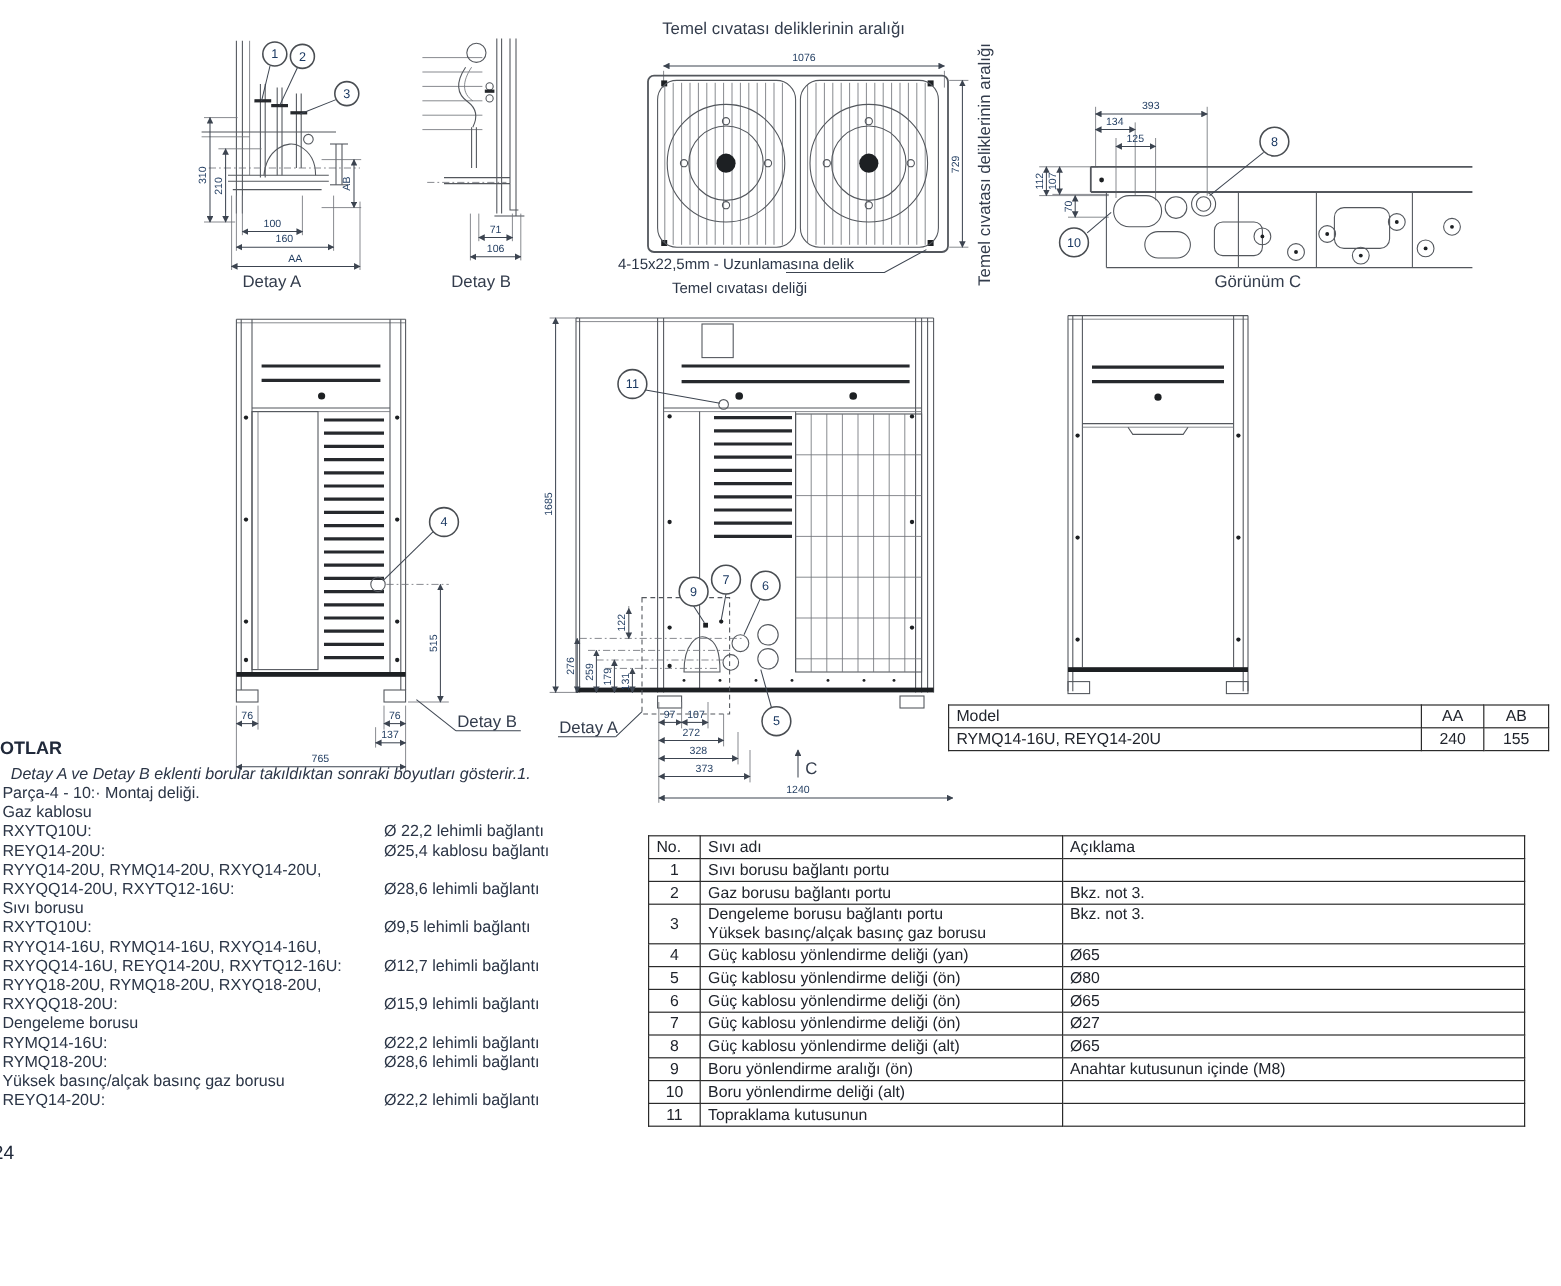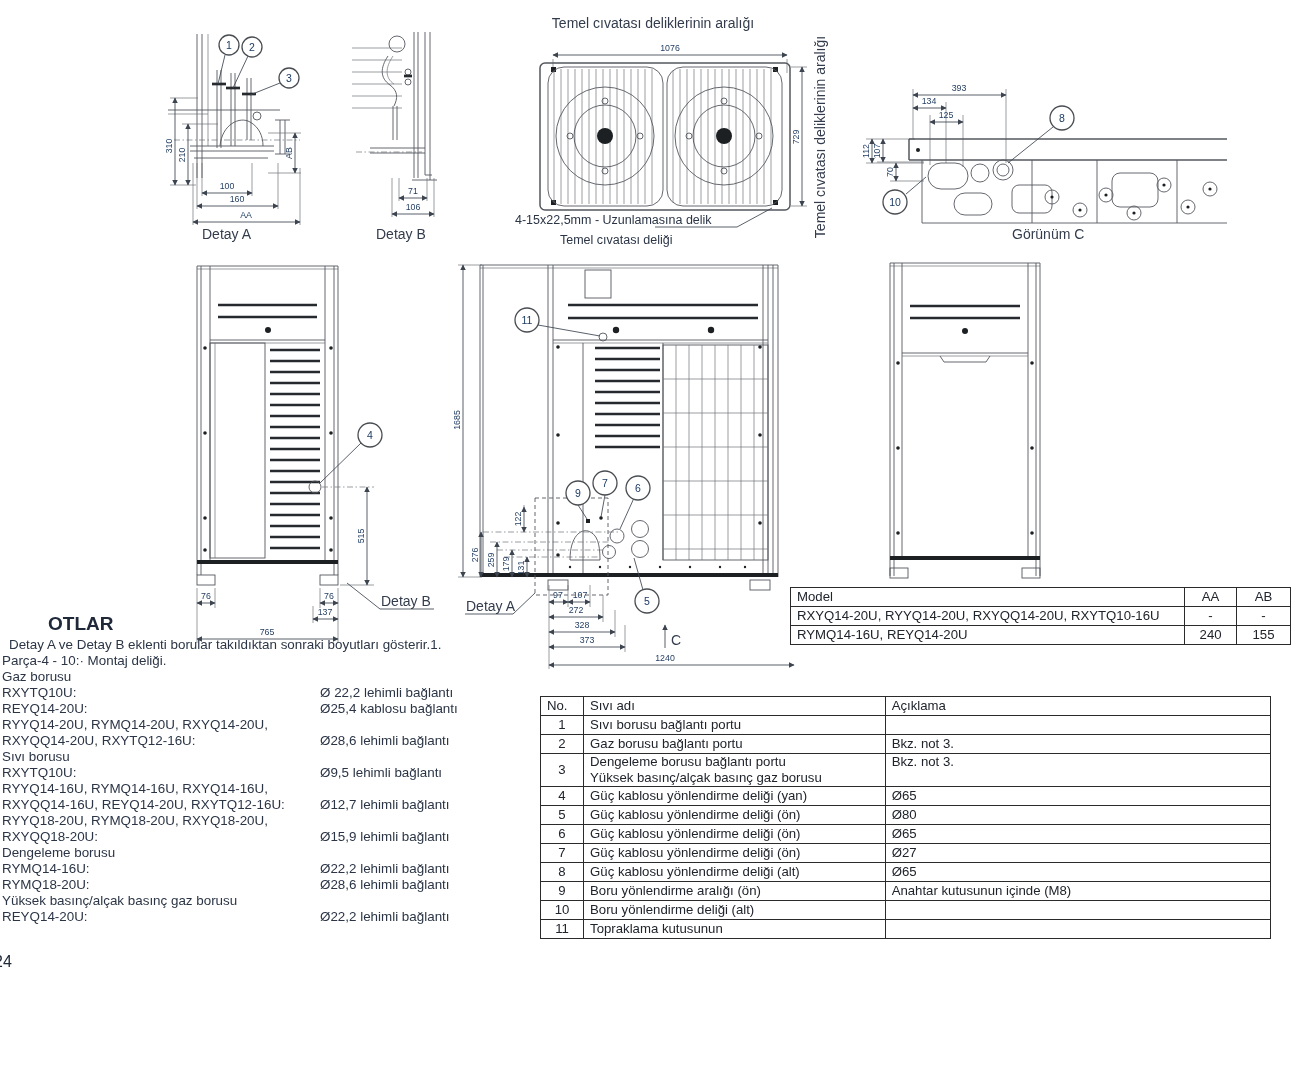--- a/index.html
+++ b/index.html
@@ -16,25 +16,25 @@
   .tl{stroke:#53575d;stroke-width:.9;fill:none;}
   .thin{stroke:#70747a;stroke-width:.7;fill:none;}
   .dl{stroke:#3c4450;stroke-width:.85;fill:none;}
   .slat{stroke:#26292d;stroke-width:2.7;}
   .dark{fill:#1d2023;}
   .co circle{fill:#fff;stroke:#494d52;stroke-width:1.3;}
   .co text{font-size:10.5px;fill:#1c3a63;text-anchor:middle;}
   .dash{stroke-dasharray:4 3;}
   .dashdot{stroke-dasharray:6 2.5 1.5 2.5;}
   .notes{position:absolute;left:2px;top:616px;width:458px;font-size:13.4px;line-height:16px;color:#2b3546;}
-  .ntitle{font-weight:bold;font-size:19px;margin:0 0 5px -2px;color:#20293a;padding-left:48px;}
+  .ntitle{font-weight:bold;font-size:15px;margin:0 0 5px -2px;color:#20293a;}
   .nrow{display:flex;}
   .nlabel{flex:1;white-space:pre;}
   .nval{width:140px;}
-  .indent{padding-left:7px;}
+  .indent{padding-left:7px;font-style:italic;}
   table{border-collapse:collapse;background:#fff;font-size:13.2px;color:#20242c;}
   .dtable{position:absolute;}
   .dtable td,.dtable th{border:1.4px solid #2b2b2b;padding:0 6px;height:18px;line-height:16px;
       font-weight:normal;text-align:left;vertical-align:middle;}
   .dtable .ctr{text-align:center;}
   #model-table{left:790px;top:587px;width:501px;}
   #parts-table{left:540px;top:696px;width:731px;}
   .pagenum{position:absolute;left:-6px;top:953px;font-size:16px;color:#20293a;}
 </style>
 </head>
@@ -597,21 +597,21 @@
     <div class="ntitle">OTLAR</div>
     <div class="nrow indent">
         <span class="nlabel">Detay A ve Detay B eklenti borular takıldıktan sonraki boyutları gösterir.1.</span>
         <span class="nval"></span>
       </div>
     <div class="nrow">
         <span class="nlabel">Parça-4 - 10:· Montaj deliği.</span>
         <span class="nval"></span>
       </div>
     <div class="nrow">
-        <span class="nlabel">Gaz borusu</span>
+        <span class="nlabel">Gaz kablosu</span>
         <span class="nval"></span>
       </div>
     <div class="nrow">
         <span class="nlabel">RXYTQ10U:</span>
         <span class="nval">Ø 22,2 lehimli bağlantı</span>
       </div>
     <div class="nrow">
         <span class="nlabel">REYQ14-20U:</span>
         <span class="nval">Ø25,4 kablosu bağlantı</span>
       </div>
@@ -675,25 +675,20 @@
         <col style="width:52px">
         <col style="width:54px">
       </colgroup>
     <tbody>
         <tr>
       <th>Model</th>
       <th class="ctr">AA</th>
       <th class="ctr">AB</th>
     </tr>
     <tr>
-      <td>RXYQ14-20U, RYYQ14-20U, RXYQQ14-20U, RXYTQ10-16U</td>
-      <td class="ctr">-</td>
-      <td class="ctr">-</td>
-    </tr>
-    <tr>
       <td>RYMQ14-16U, REYQ14-20U</td>
       <td class="ctr">240</td>
       <td class="ctr">155</td>
     </tr>
   </tbody>
     </table>
 
   <table class="dtable" id="parts-table">
     <colgroup>
         <col style="width:36px">

